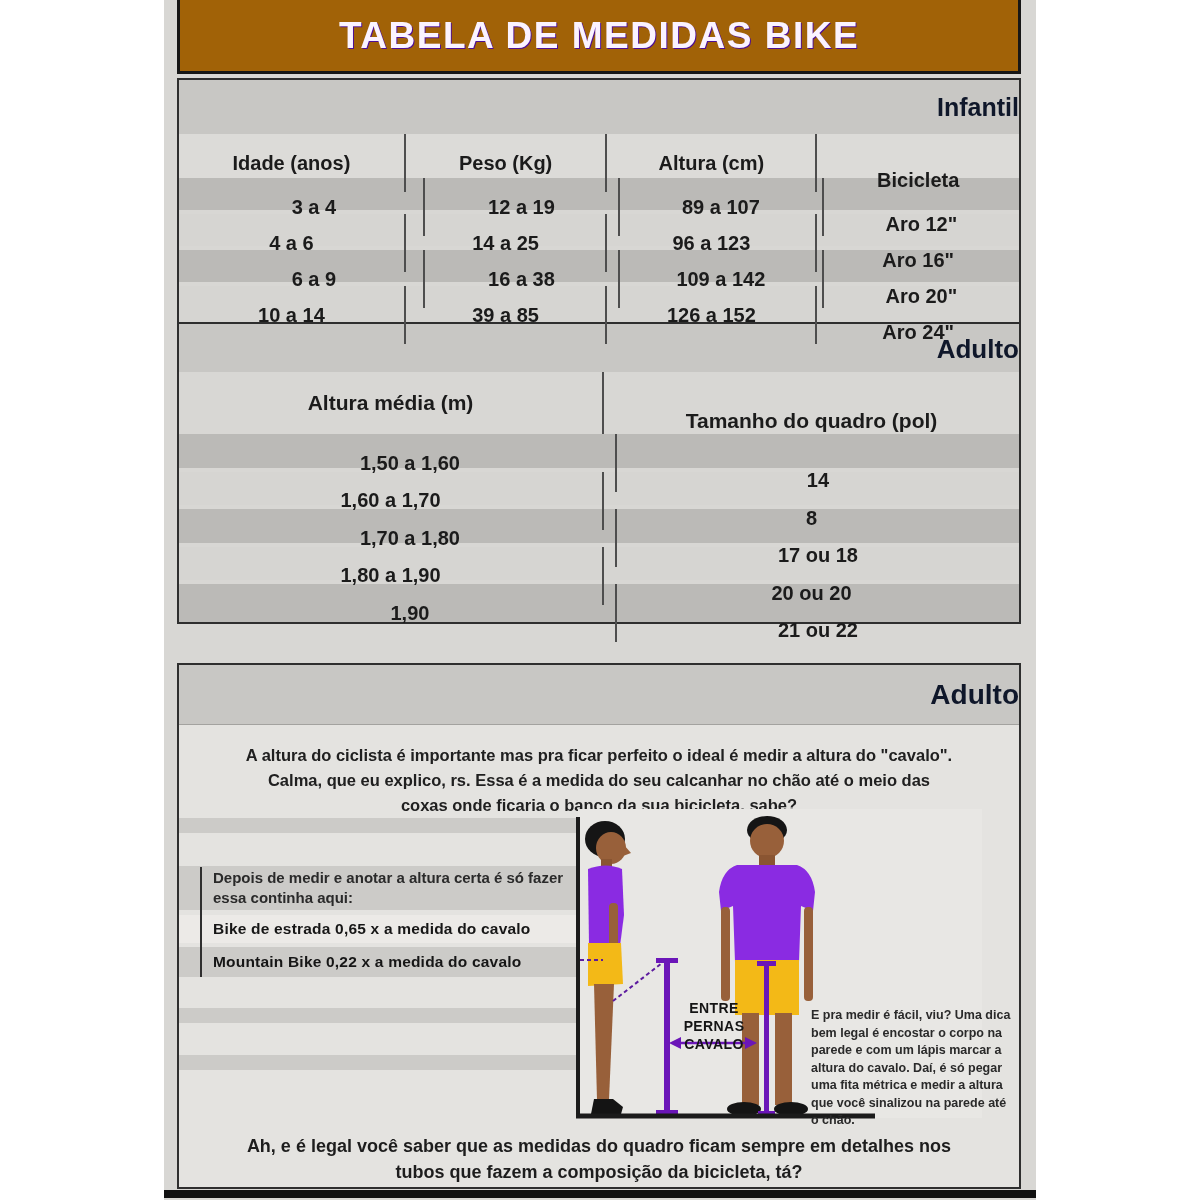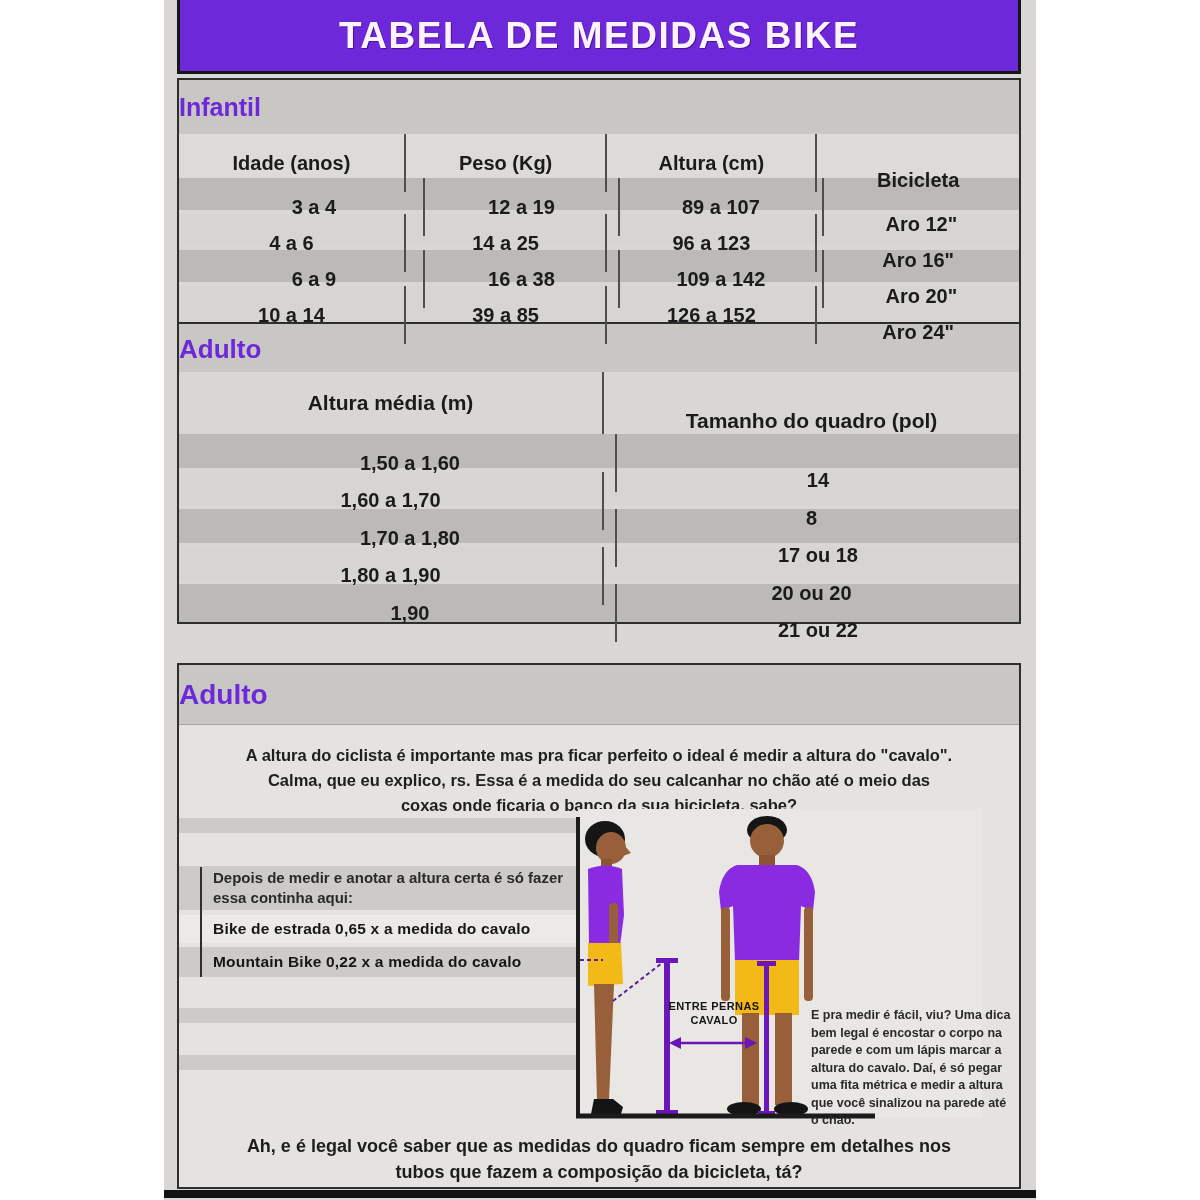--- a/index.html
+++ b/index.html
@@ -6,34 +6,34 @@
   *{box-sizing:border-box;}
   .page{
     position:relative;width:1200px;height:1200px;background:#ffffff;
     font-family:"Liberation Sans",sans-serif;color:#1b1b1b;overflow:hidden;
   }
   .poster{position:absolute;left:164px;top:0;width:872px;height:1200px;background:#d8d7d4;}
 
   
   .title-box{
     position:absolute;left:13px;top:0;width:844px;height:74px;
-    background:#6d28d9;border:3px solid #161616;border-top:none;
+    background:#a16207;border:3px solid #161616;border-top:none;
     display:flex;align-items:center;justify-content:center;
   }
   .title-box .title{
     color:#fbf3ff;font-size:37px;font-weight:800;letter-spacing:1.5px;
     text-shadow:1px 1px 0 #4d0f96;
   }
 
   
   .tables-box{
     position:absolute;left:13px;top:78px;width:844px;
     background:#d8d7d4;border:2px solid #2e2e2e;
   }
-  .band{background:#c8c7c4;text-align:left;font-weight:800;color:#6d28d9;}
+  .band{background:#c8c7c4;text-align:right;font-weight:800;color:#0f172a;}
   .band-infantil{height:54px;line-height:54px;font-size:25px;}
   .band-adulto{height:50px;line-height:50px;font-size:26px;border-top:2px solid #2e2e2e;}
 
   .row4{display:grid;grid-template-columns:27% 24% 25% 24%;}
   .row2{display:grid;grid-template-columns:50.6% 49.4%;}
   .cell{
     display:flex;align-items:center;justify-content:center;
     border-right:2px solid #4e4e4e;font-size:20px;font-weight:700;
   }
   .cell:last-child{border-right:none;margin-top:35px;}
@@ -62,21 +62,21 @@
   .stripe-lighter{background:#eceae7;}
   .stripe-text{padding-left:34px;display:flex;flex-direction:column;justify-content:center;}
   .note-text{font-size:15px;font-weight:600;line-height:1.35;color:#2a2a2a;}
   .formula-text{font-size:15.5px;font-weight:800;letter-spacing:.2px;color:#161616;}
   .vrule{position:absolute;left:21px;top:64px;width:2px;height:110px;background:#2f2f2f;}
 
   .figure-svg{position:absolute;left:382px;top:0;width:460px;height:322px;}
 
   .medida-label{
     position:absolute;left:487px;top:196px;width:96px;text-align:center;
-    font-size:11px;font-weight:800;letter-spacing:.4px;line-height:1.3;color:#141414;
+    font-size:14px;font-weight:800;letter-spacing:.4px;line-height:1.3;color:#141414;
   }
   .dica{
     position:absolute;left:632px;top:204px;width:202px;
     font-size:12.5px;font-weight:600;line-height:1.4;color:#2a2a2a;text-align:left;
   }
   .rodape{
     position:absolute;left:0;right:0;top:468px;margin:0 auto;max-width:724px;
     text-align:center;font-size:18px;font-weight:700;line-height:1.45;color:#1d1d1d;
   }
 

